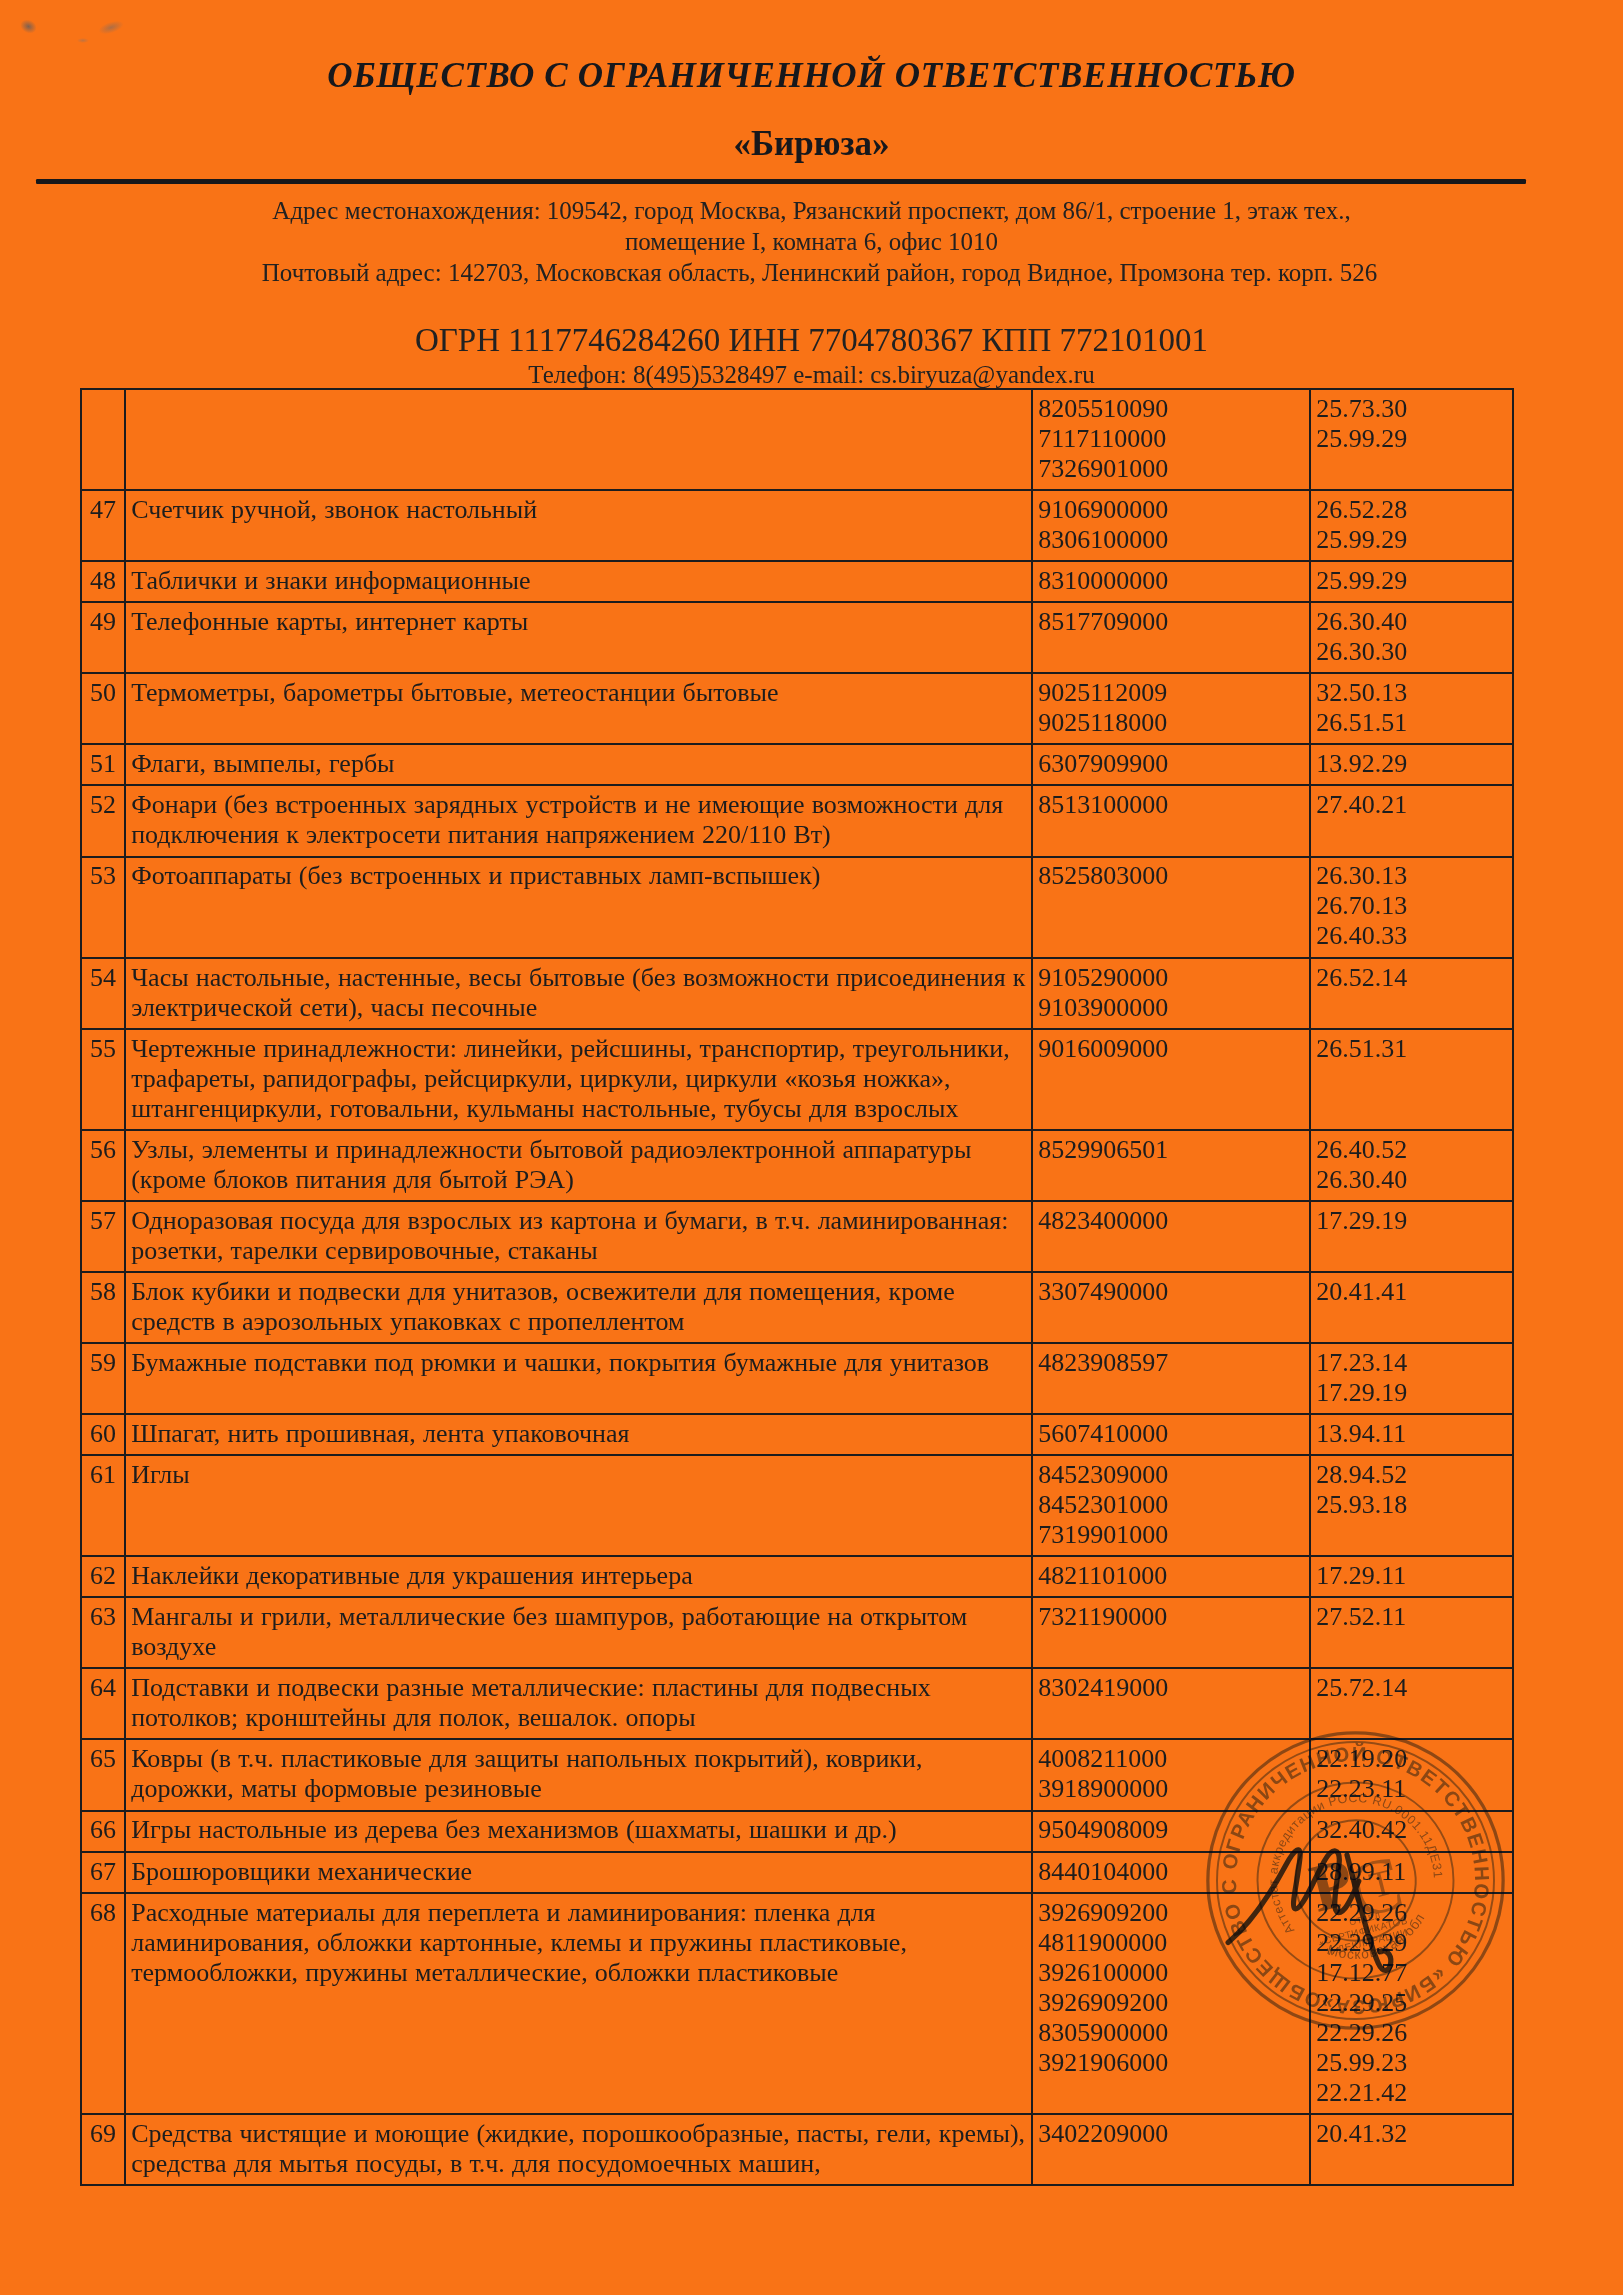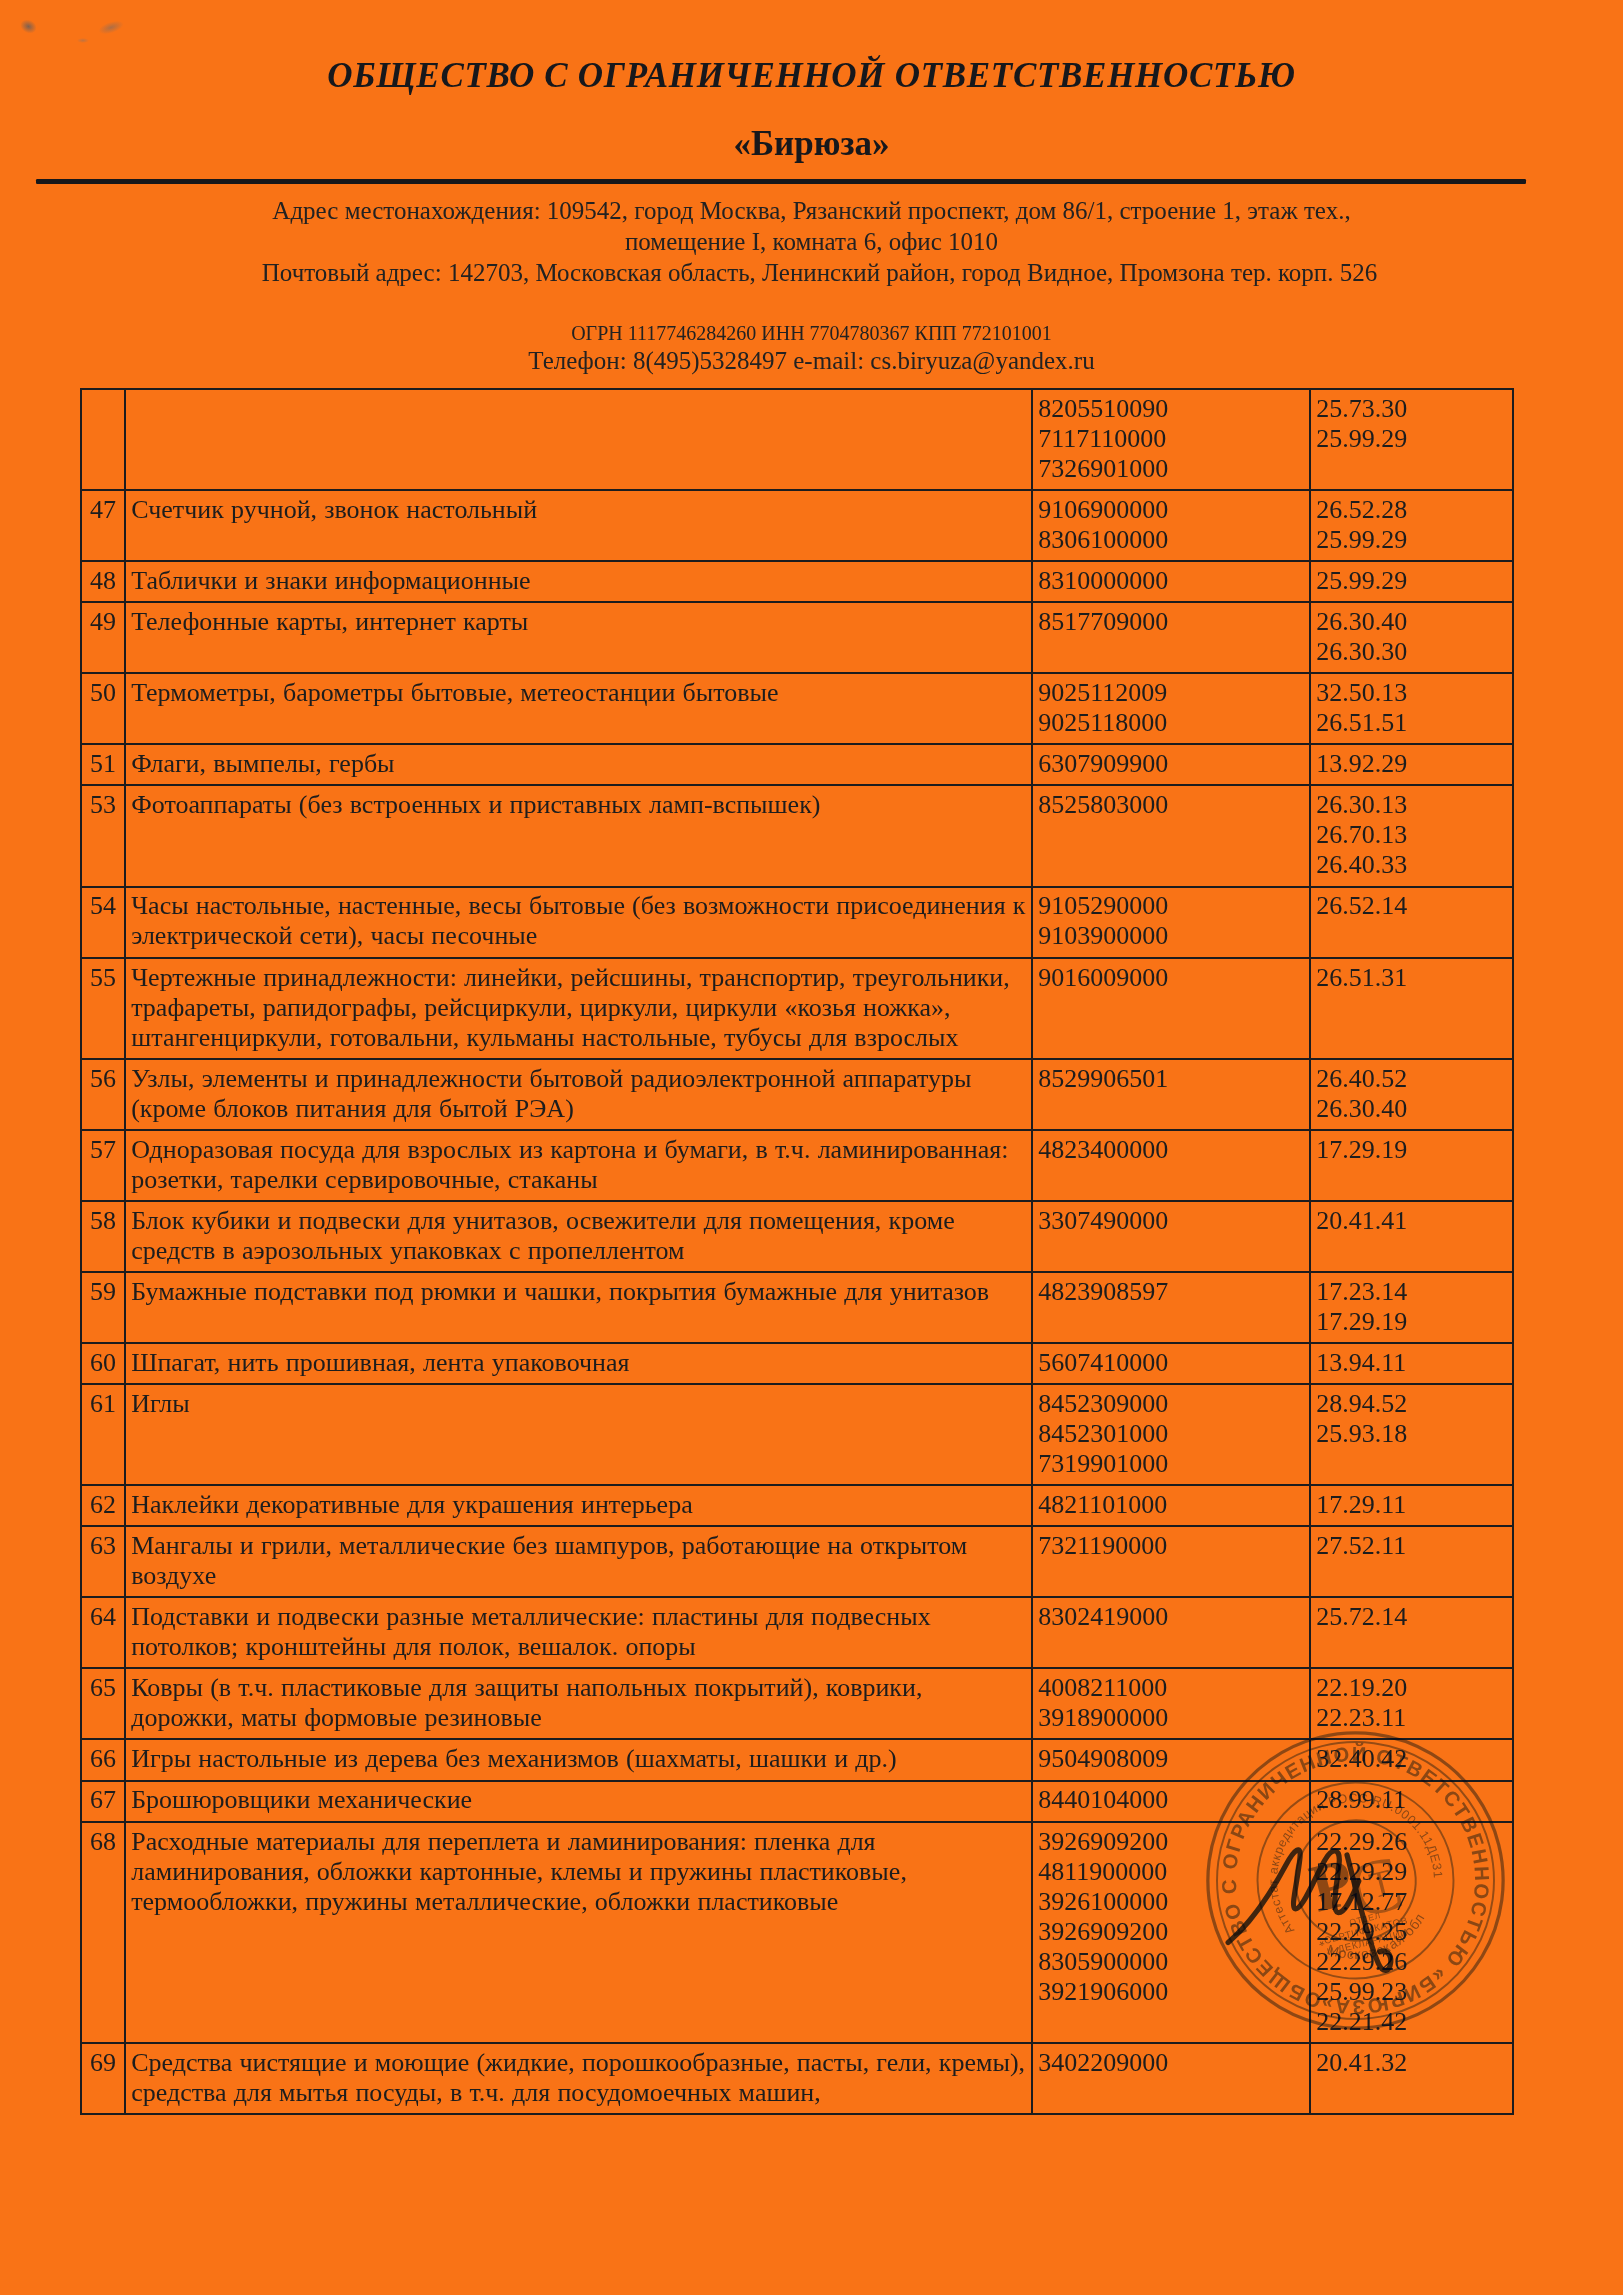--- a/index.html
+++ b/index.html
@@ -27,21 +27,21 @@
     color:#17181c;
   }
   .org-name{
     font-size:35px;font-weight:bold;margin-top:27.5px;color:#17181c;
   }
   .rule{
     height:5.2px;background:#17171a;margin:15.7px 97px 0 36px;border-radius:1.3px;
   }
   .addr-block{margin-top:10.5px;font-size:25px;line-height:31px;color:#222;}
   .postal{margin-top:0px;font-size:25px;line-height:31px;color:#222;padding-left:16px;}
-  .reg-line{margin-top:34px;font-size:20px;color:#222;}
+  .reg-line{margin-top:34px;font-size:33px;color:#222;}
   .phone-line{margin-top:2.6px;font-size:25px;color:#222;}
 
   table.products{
     position:absolute;left:80px;top:388px;width:1433px;
     border-collapse:collapse;table-layout:fixed;padding-left:44px;
   }
   table.products td{
     border:2px solid #1c1c1e;
     vertical-align:top;
     font-size:26px;line-height:30px;
@@ -155,20 +155,30 @@
           </td>
         </tr>
         <tr>
           <td class="c-num">51</td>
           <td class="c-desc">Флаги, вымпелы, гербы</td>
           <td class="c-code">
             <div class="code-line">6307909900</div>
           </td>
           <td class="c-okpd">
             <div class="okpd-line">13.92.29</div>
+          </td>
+        </tr>
+        <tr>
+          <td class="c-num">52</td>
+          <td class="c-desc">Фонари (без встроенных зарядных устройств и не имеющие возможности для подключения к электросети питания напряжением 220/110 Вт)</td>
+          <td class="c-code">
+            <div class="code-line">8513100000</div>
+          </td>
+          <td class="c-okpd">
+            <div class="okpd-line">27.40.21</div>
           </td>
         </tr>
         <tr>
           <td class="c-num">53</td>
           <td class="c-desc">Фотоаппараты (без встроенных и приставных ламп-вспышек)</td>
           <td class="c-code">
             <div class="code-line">8525803000</div>
           </td>
           <td class="c-okpd">
             <div class="okpd-line">26.30.13</div>

